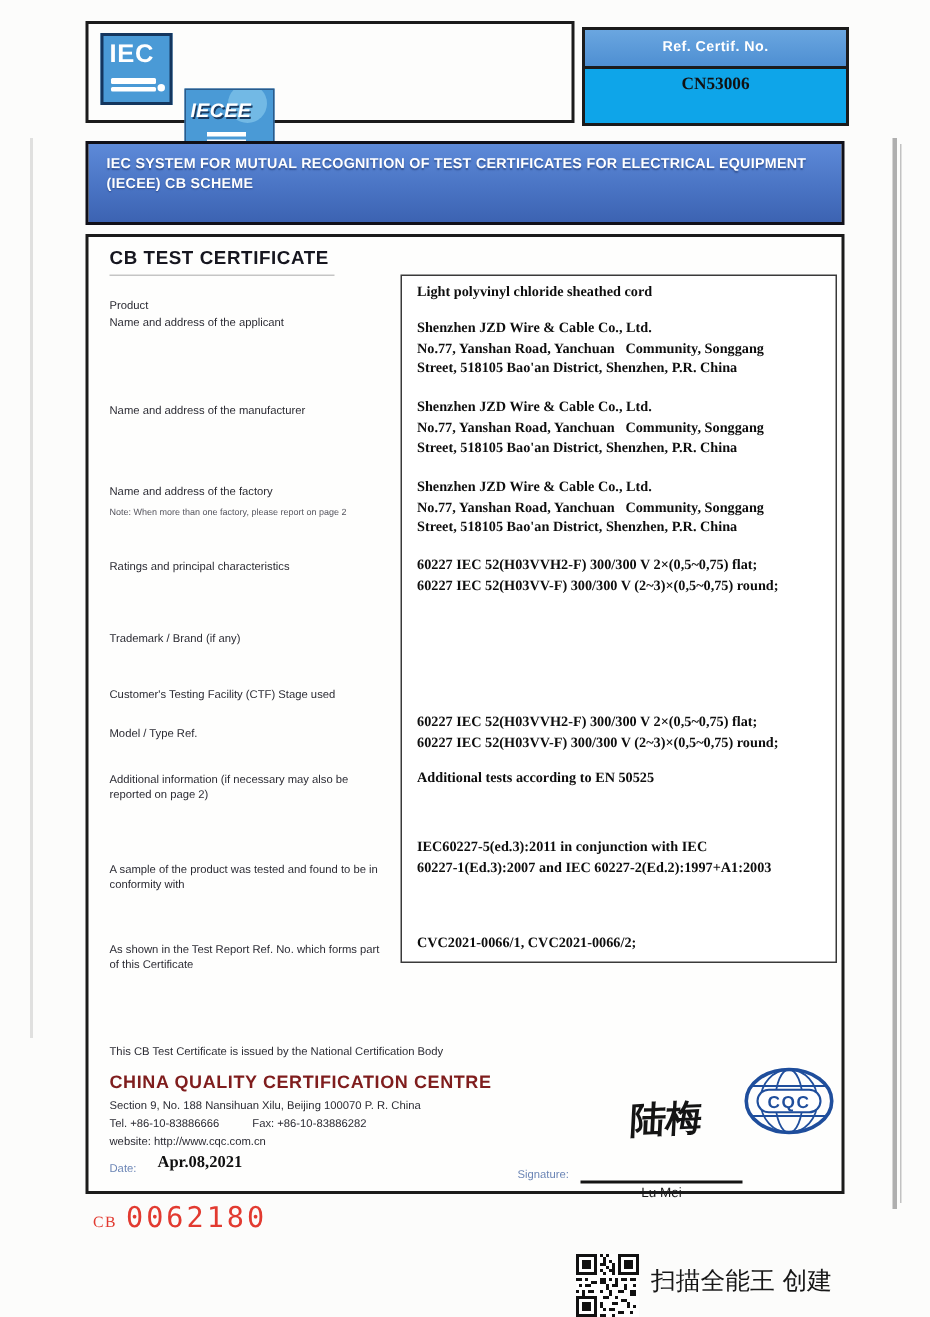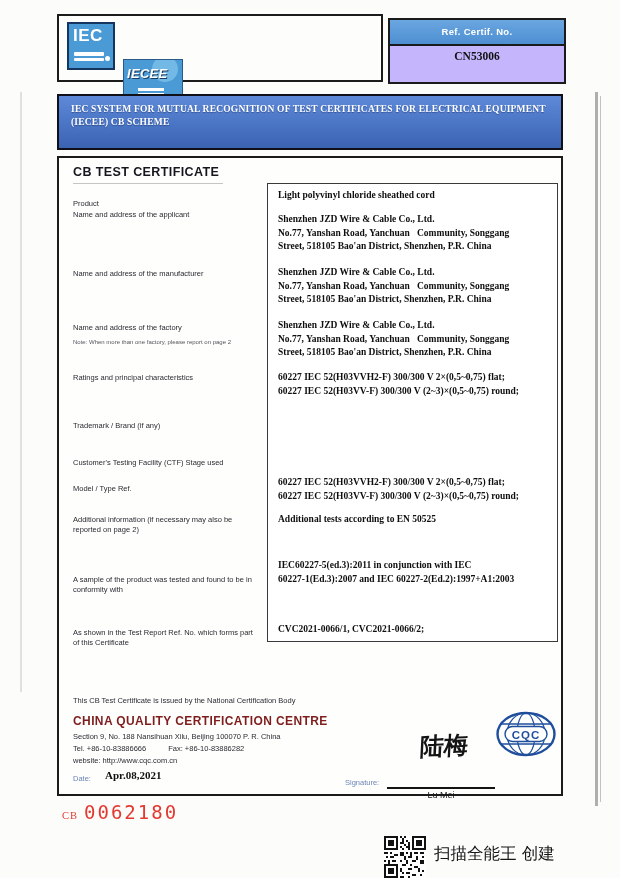--- a/index.html
+++ b/index.html
@@ -22,28 +22,28 @@
   .iec-text{position:absolute;left:4px;top:2px;color:#fff;font-weight:bold;font-size:17px;letter-spacing:.5px;font-family:"Liberation Sans",sans-serif;}
   .iec-bar1{position:absolute;left:5px;top:28px;width:30px;height:3.5px;background:#fff;border-radius:1px;}
   .iec-bar2{position:absolute;left:5px;top:34px;width:30px;height:2.5px;background:#fff;border-radius:1px;}
   .iec-dot{position:absolute;left:36px;top:32px;width:5px;height:5px;background:#fff;border-radius:50%;}
   .iecee-logo{position:absolute;left:64px;top:6px;width:60px;height:48px;background:#4a9ad6;border:1px solid #2a5a8a;box-sizing:border-box;overflow:hidden;margin-top:37px;}
   .iecee-bulb{position:absolute;left:28px;top:-4px;width:26px;height:26px;background:#7cc0e8;border-radius:50%;opacity:.8;}
   .iecee-text{position:absolute;left:3px;top:6px;color:#fff;font-weight:bold;font-style:italic;font-size:13px;letter-spacing:.3px;text-shadow:1px 1px 0 #1a3a60;}
   .iecee-lines i{display:block;position:absolute;left:14px;height:2.5px;width:26px;background:#fff;}
   .iecee-l1{top:28px;} .iecee-l2{top:33px;} .iecee-l3{top:38px;width:20px !important;}
 
-  .ref-box{left:388px;top:18px;width:174px;height:62px;border:2px solid #1b1b1b;background:#c4b5fd;}
+  .ref-box{left:388px;top:18px;width:174px;height:62px;border:2px solid #1b1b1b;background:#0ea5e9;}
   .ref-head{position:absolute;left:0;top:0;width:100%;height:26px;background:linear-gradient(#6aa6e0,#4e8fd2);border-bottom:2px solid #1b1b1b;box-sizing:border-box;
     color:#fff;font-weight:bold;font-size:9.5px;text-align:center;line-height:24px;letter-spacing:.3px;}
   .ref-val{position:absolute;left:0;top:30px;width:100%;text-align:center;font-family:"Liberation Serif",serif;font-weight:600;font-size:11.5px;color:#111;}
 
   
   .banner{left:57px;top:94px;width:506px;height:56px;border:2px solid #101018;box-sizing:border-box;
-    background:linear-gradient(#5d8ad8 0%,#4a74c4 55%,#3c63b2 100%);font-family:Liberation Serif, serif;}
+    background:linear-gradient(#5d8ad8 0%,#4a74c4 55%,#3c63b2 100%);}
   .banner-text{position:absolute;left:12px;top:7px;width:482px;color:#fff;font-weight:bold;font-size:9.5px;line-height:13px;letter-spacing:.2px;white-space:pre-wrap;
     text-shadow:0 1px 1px rgba(20,40,90,.5);}
 
   
   .main-box{left:57px;top:156px;width:506px;height:640px;border:2px solid #1b1b1b;background:#fefefd;box-sizing:border-box;}
   .cb-title{position:absolute;left:14px;top:7px;font-size:12.5px;font-weight:bold;color:#16161f;letter-spacing:.4px;}
   .title-line{position:absolute;left:14px;top:25px;width:150px;height:1px;background:#c5c5c5;}
 
   .lbl{position:absolute;left:14px;width:188px;font-size:7.5px;line-height:9.5px;color:#2b2b33;}
   .note{position:absolute;left:14px;width:190px;font-size:6px;color:#55555e;}

